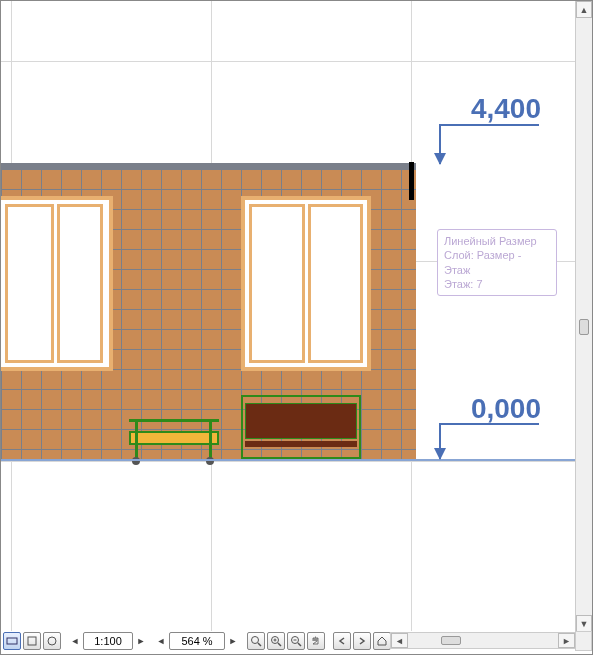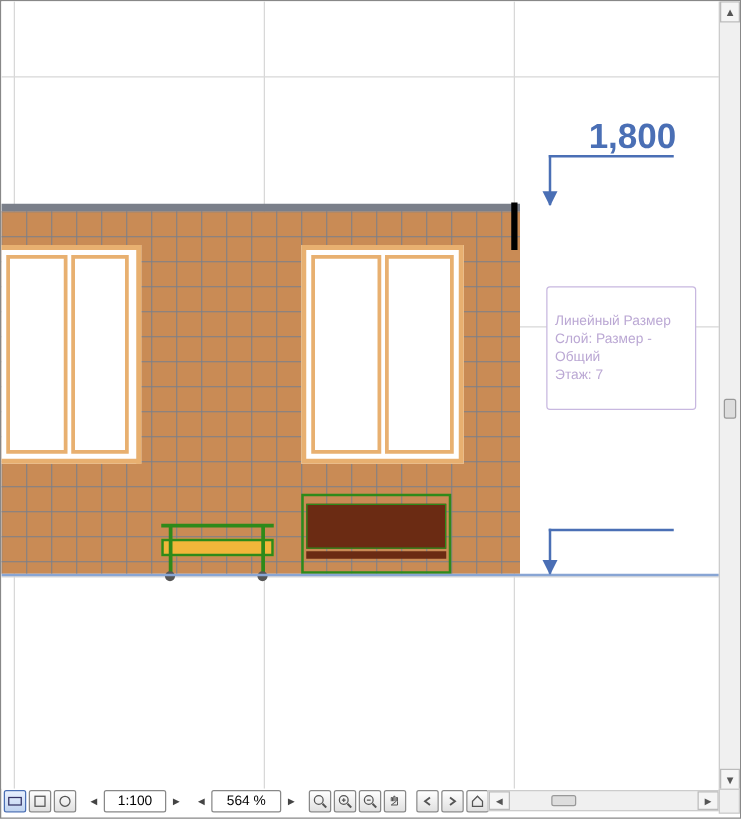--- a/index.html
+++ b/index.html
@@ -123,21 +123,21 @@
   .dim-h {
     position: absolute;
     height: 2px;
     background: #4a6fb5;
   }
 
   .tooltip {
     position: absolute;
     left: 436px; top: 228px;
     width: 120px;
-    padding: 20px 6px;
+    padding: 4px 6px;
     background: #fff;
     border: 1px solid #c8b8e0;
     border-radius: 3px;
     font-size: 11px;
     color: #bba8d4;
     line-height: 1.3;
   }
 
   
   .vscroll {
@@ -271,28 +271,29 @@
   <div class="bench">
     <div class="frame"></div>
     <div class="back"></div>
     <div class="seat"></div>
   </div>
 
   <div class="baseline"></div>
 
   <div class="dim-h" style="left:438px; top:123px; width:100px"></div>
   <div class="dim-arrow" style="left:438px; top:123px; height:40px"></div>
-  <div class="dim-label" style="left:450px; top:92px; width:90px">1,800</div>
+  <div class="dim-label" style="left:450px; top:92px; width:90px">4,400</div>
 
   <div class="dim-h" style="left:438px; top:422px; width:100px"></div>
   <div class="dim-arrow" style="left:438px; top:422px; height:36px"></div>
+  <div class="dim-label" style="left:450px; top:392px; width:90px">0,000</div>
 
   <div class="tooltip">
     <div>Линейный Размер</div>
-    <div>Слой: Размер - Общий</div>
+    <div>Слой: Размер - Этаж</div>
     <div>Этаж: 7</div>
   </div>
 </div>
 
 <div class="vscroll">
   <div class="btn up">▲</div>
   <div class="thumb"></div>
   <div class="btn down">▼</div>
 </div>
 

